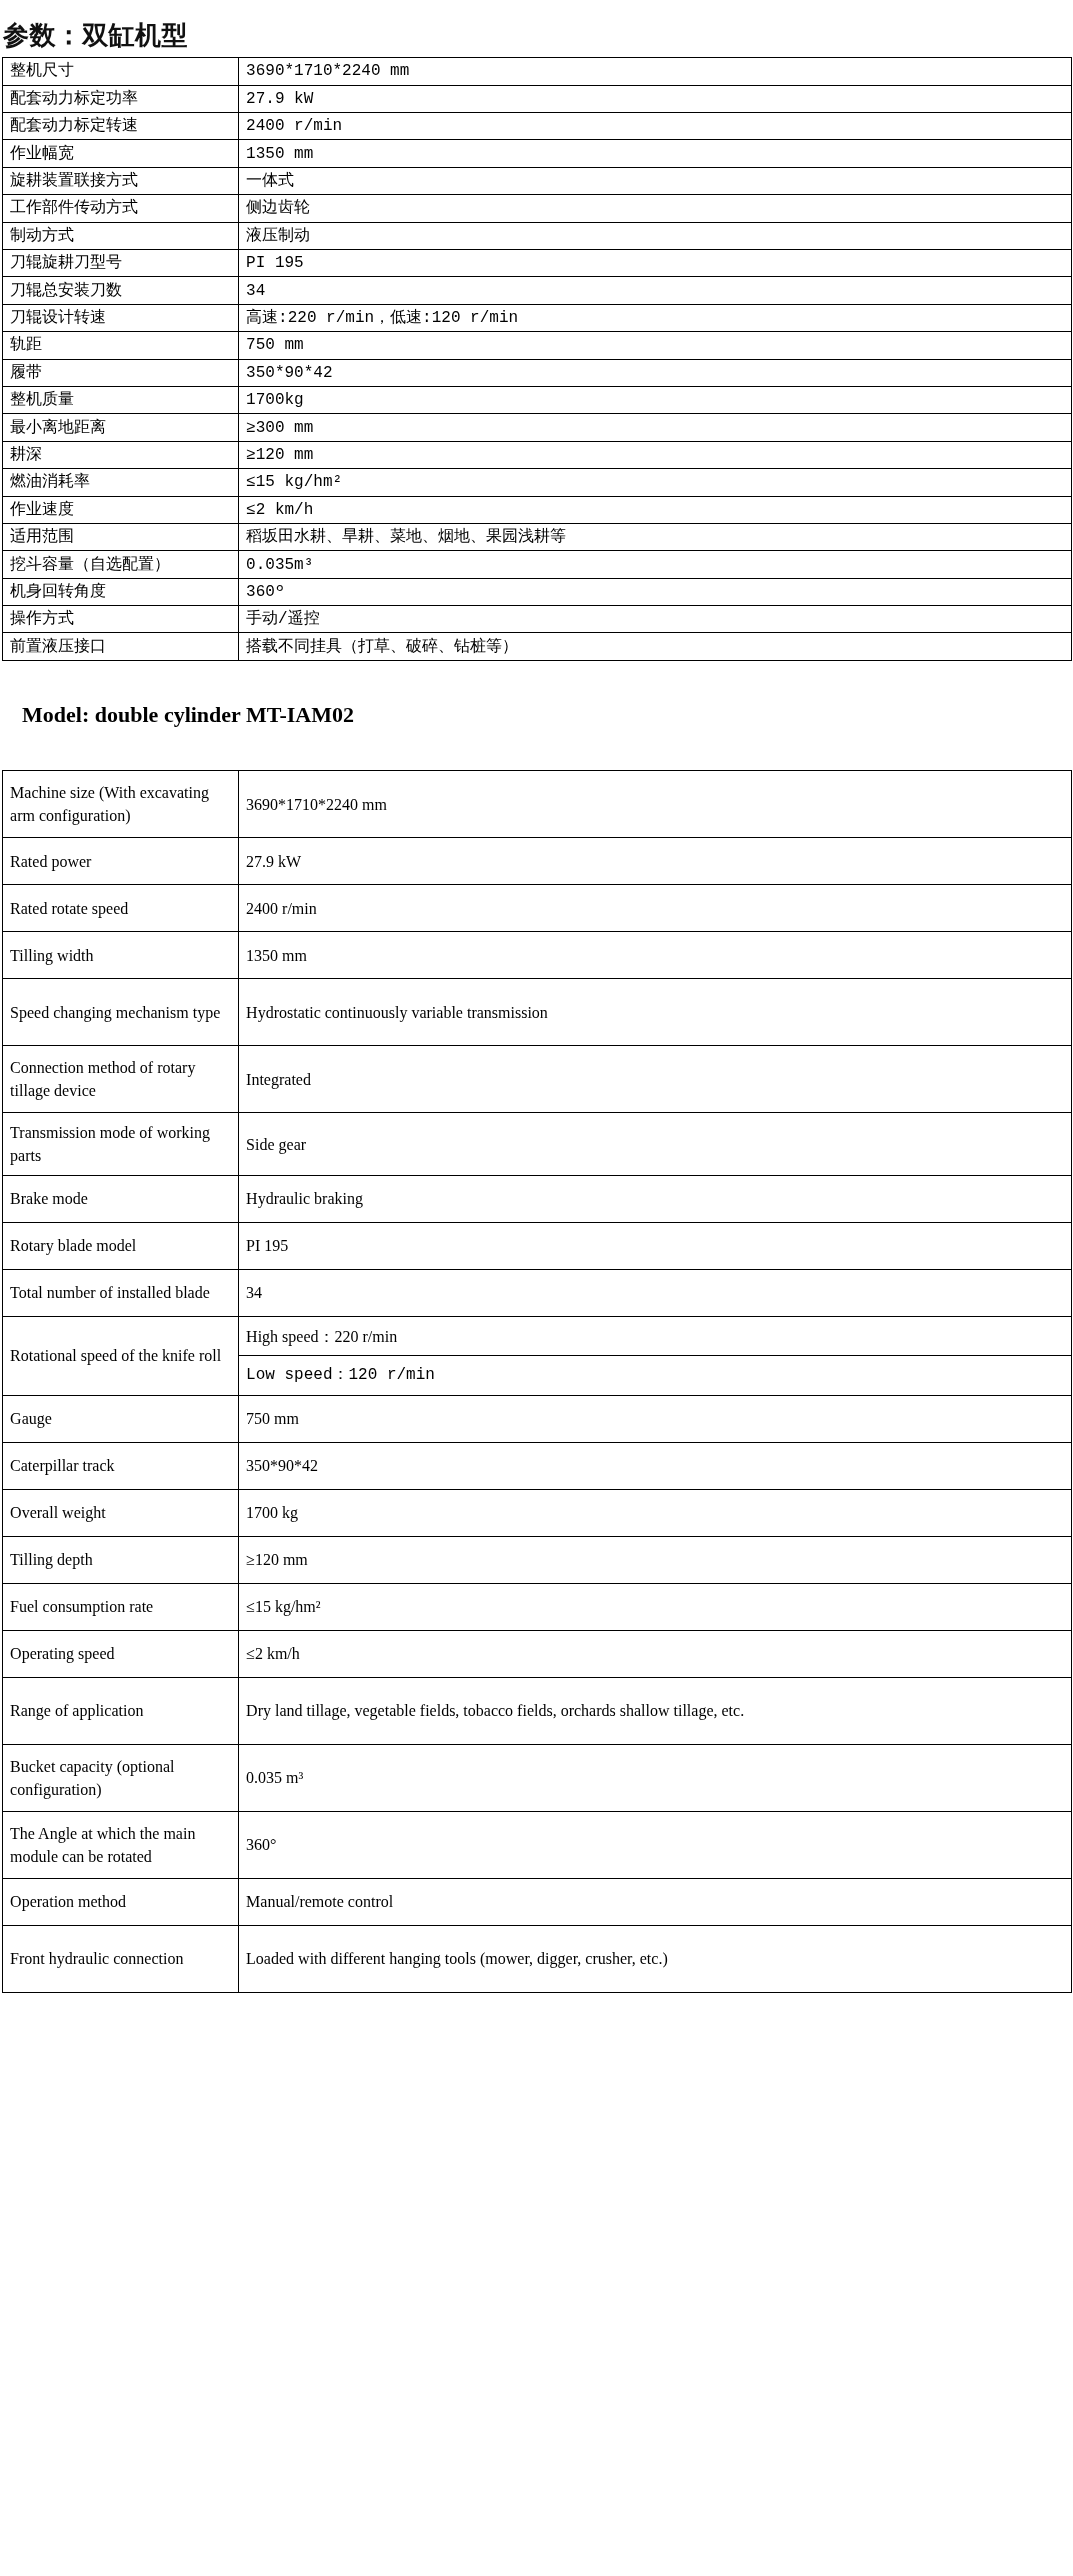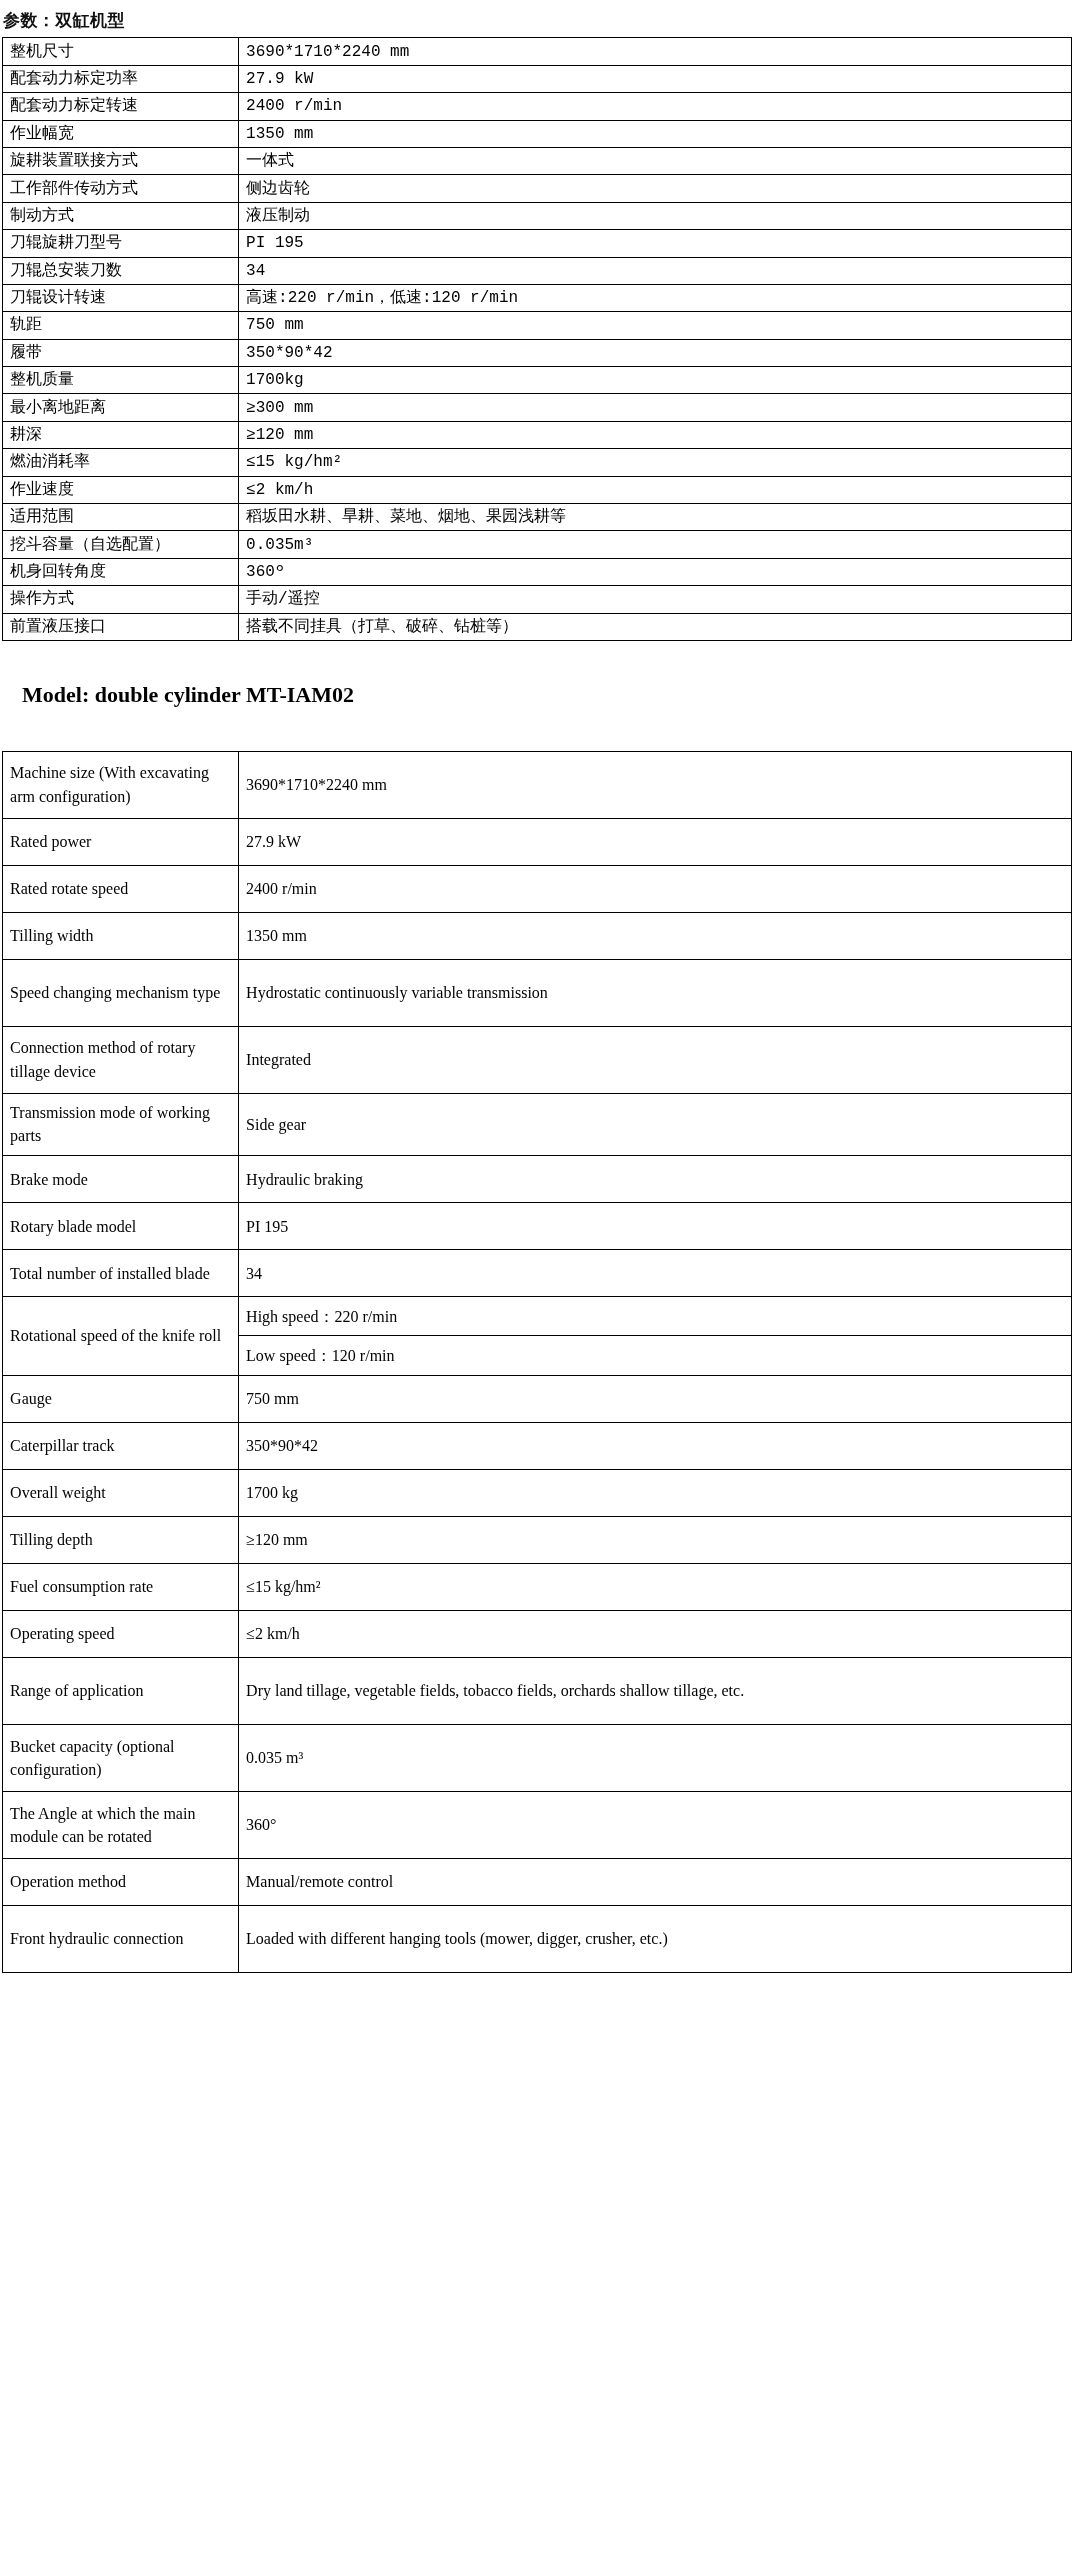--- a/index.html
+++ b/index.html
@@ -18,24 +18,24 @@
     width: 1074px;
     box-sizing: border-box;
     padding: 0;
     position: relative;
   }
 
   
   .cn-heading {
     font-family: "DejaVu Sans", "Liberation Sans", sans-serif;
     font-weight: bold;
-    font-size: 17px;
+    font-size: 26px;
     line-height: 1.1;
     letter-spacing: 0.4px;
-    margin: 5px 0 0 3px;
+    margin: 15px 0 0 3px;
     padding: 6.1px 0 7.6px 0;
     color: #111111;
     white-space: nowrap;
   }
 
   table.spec {
     border-collapse: collapse;
     width: 1069px;
     margin: 0 0 0 1.5px;
     table-layout: fixed;
@@ -103,21 +103,21 @@
     table-layout: fixed;
   }
   table.subtable td {
     border: 0;
     border-bottom: 0.8px solid #000;
     height: 34px;
     padding: 7.6px 7.6px;
     box-sizing: border-box;
     vertical-align: middle;
   }
-  table.subtable tr:last-child td { border-bottom: 0; }
+  table.subtable tr:last-child td { border-bottom: 0; font-family: Liberation Mono, monospace; }
 </style>
 </head>
 <body>
 
 <div class="page">
 
   <h1 class="cn-heading">参数：双缸机型</h1>
 
   <table class="spec cn-table">
     <tbody id="cn-body">

